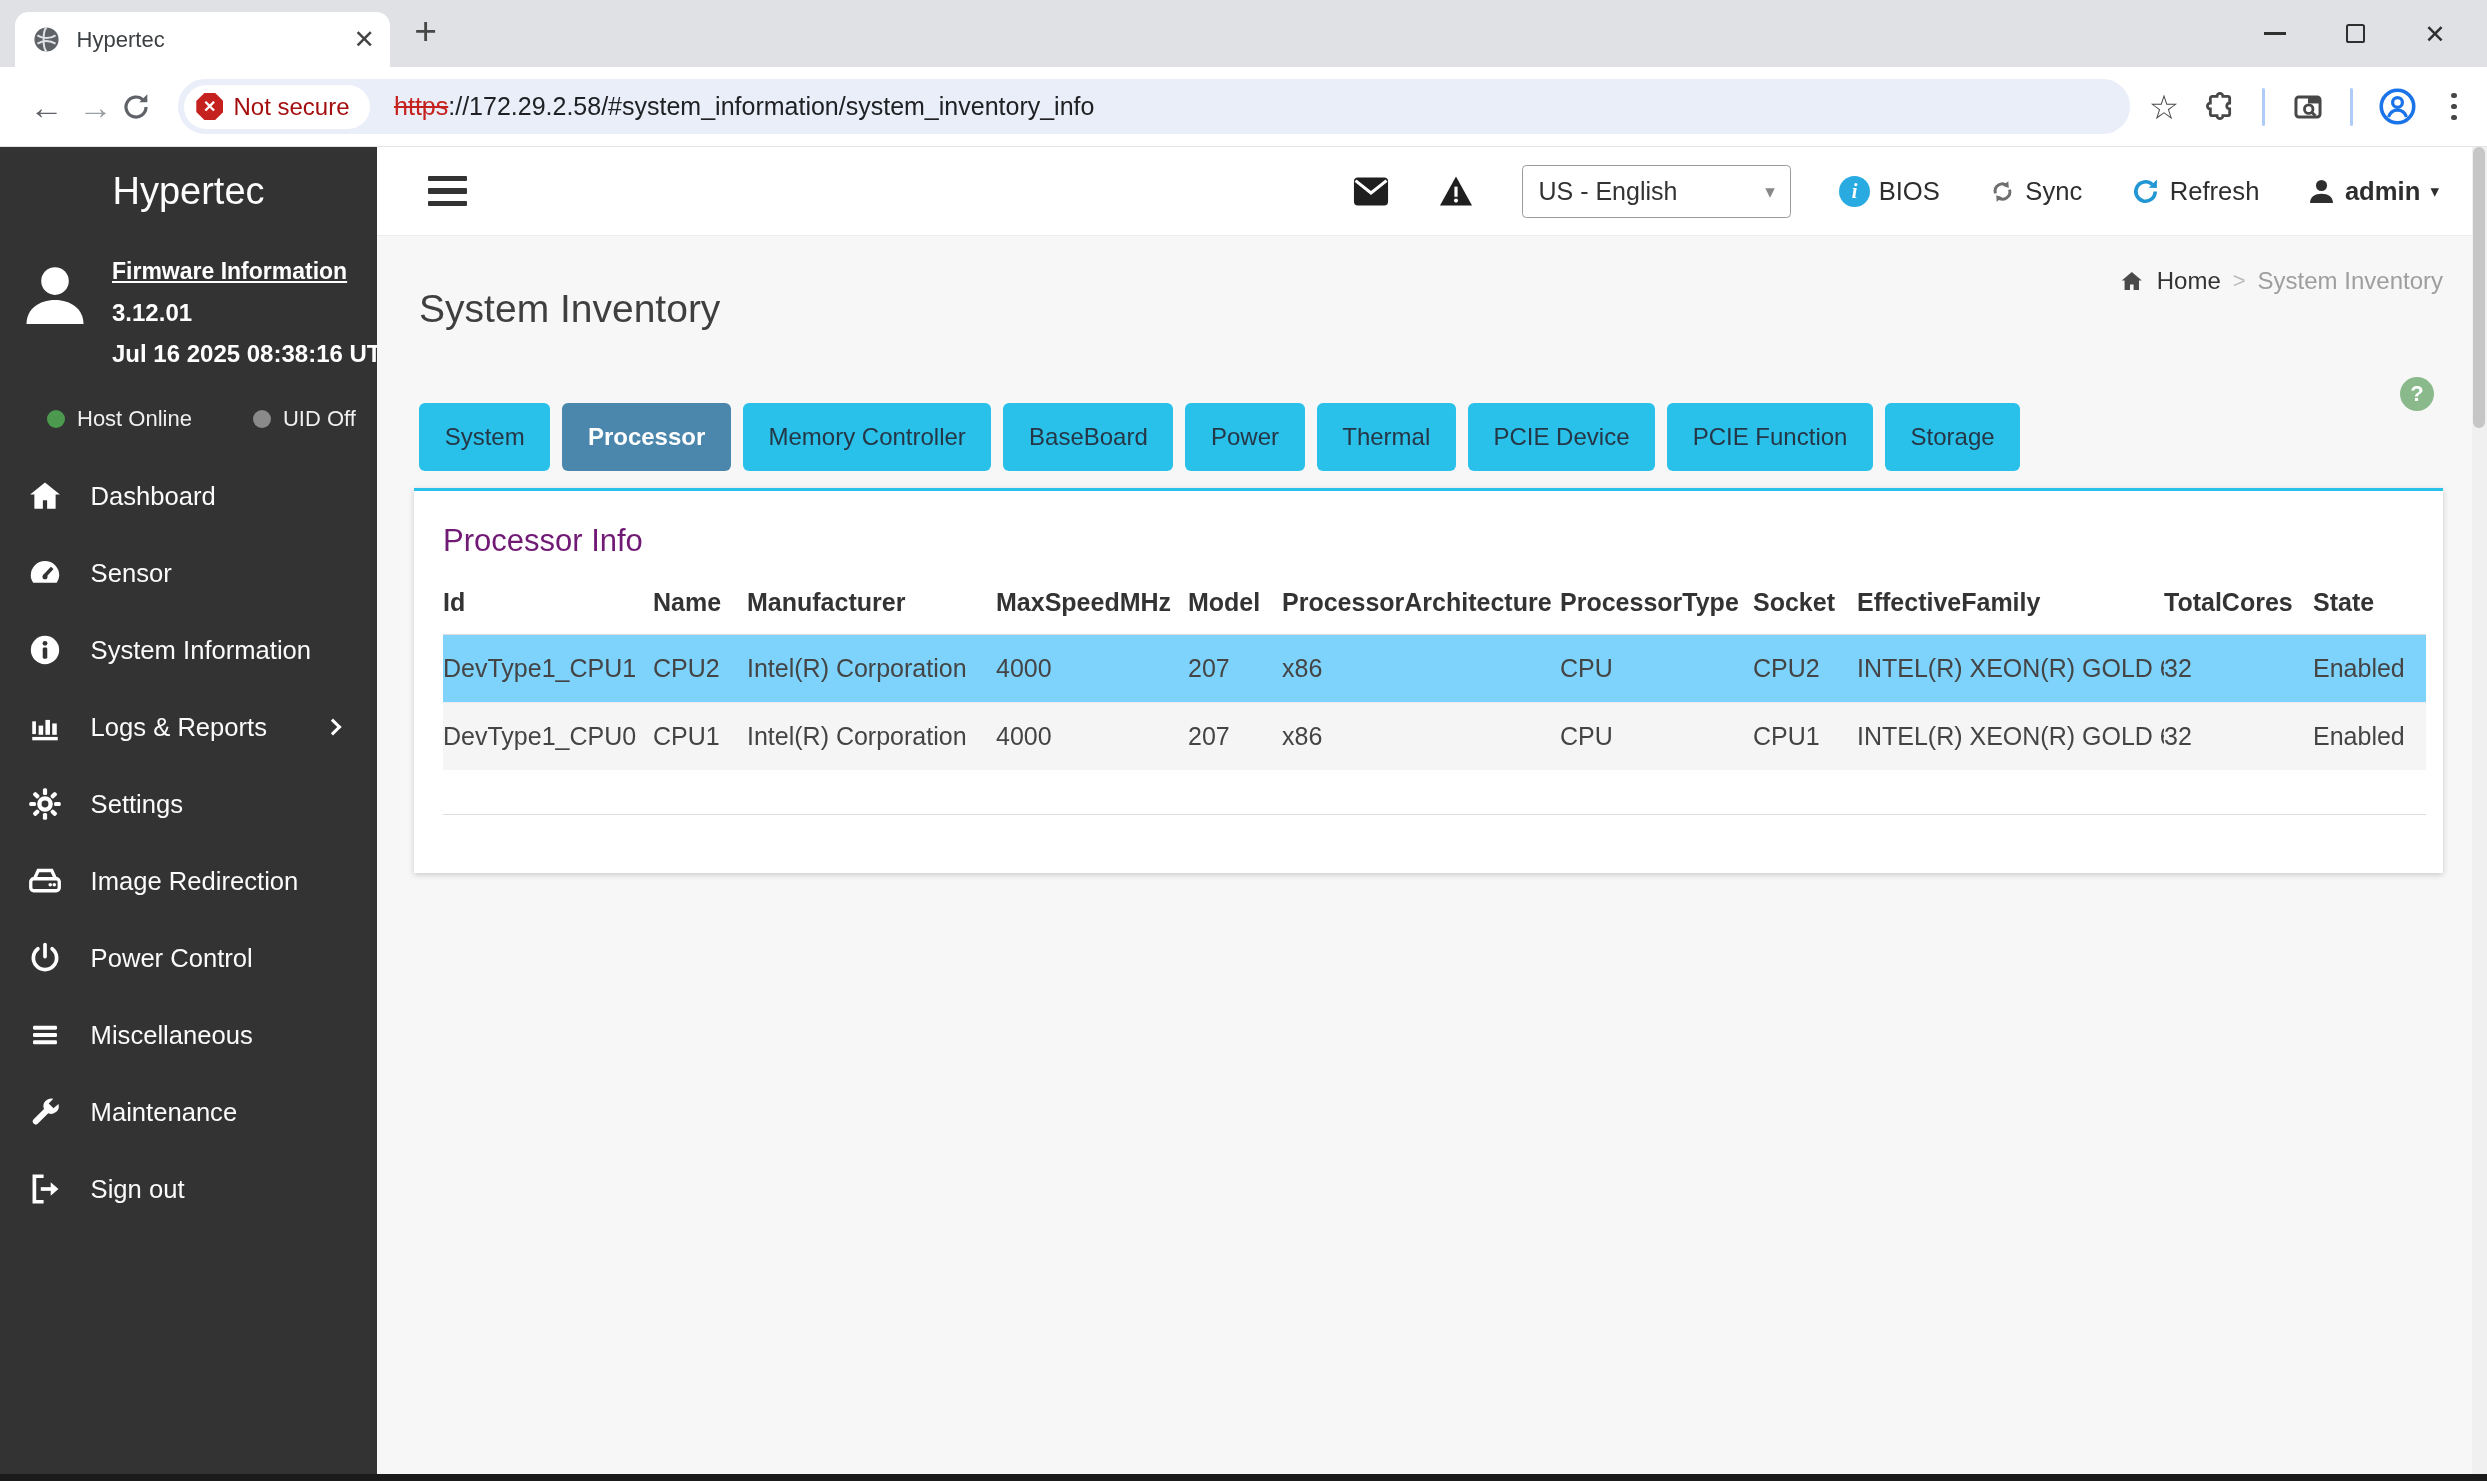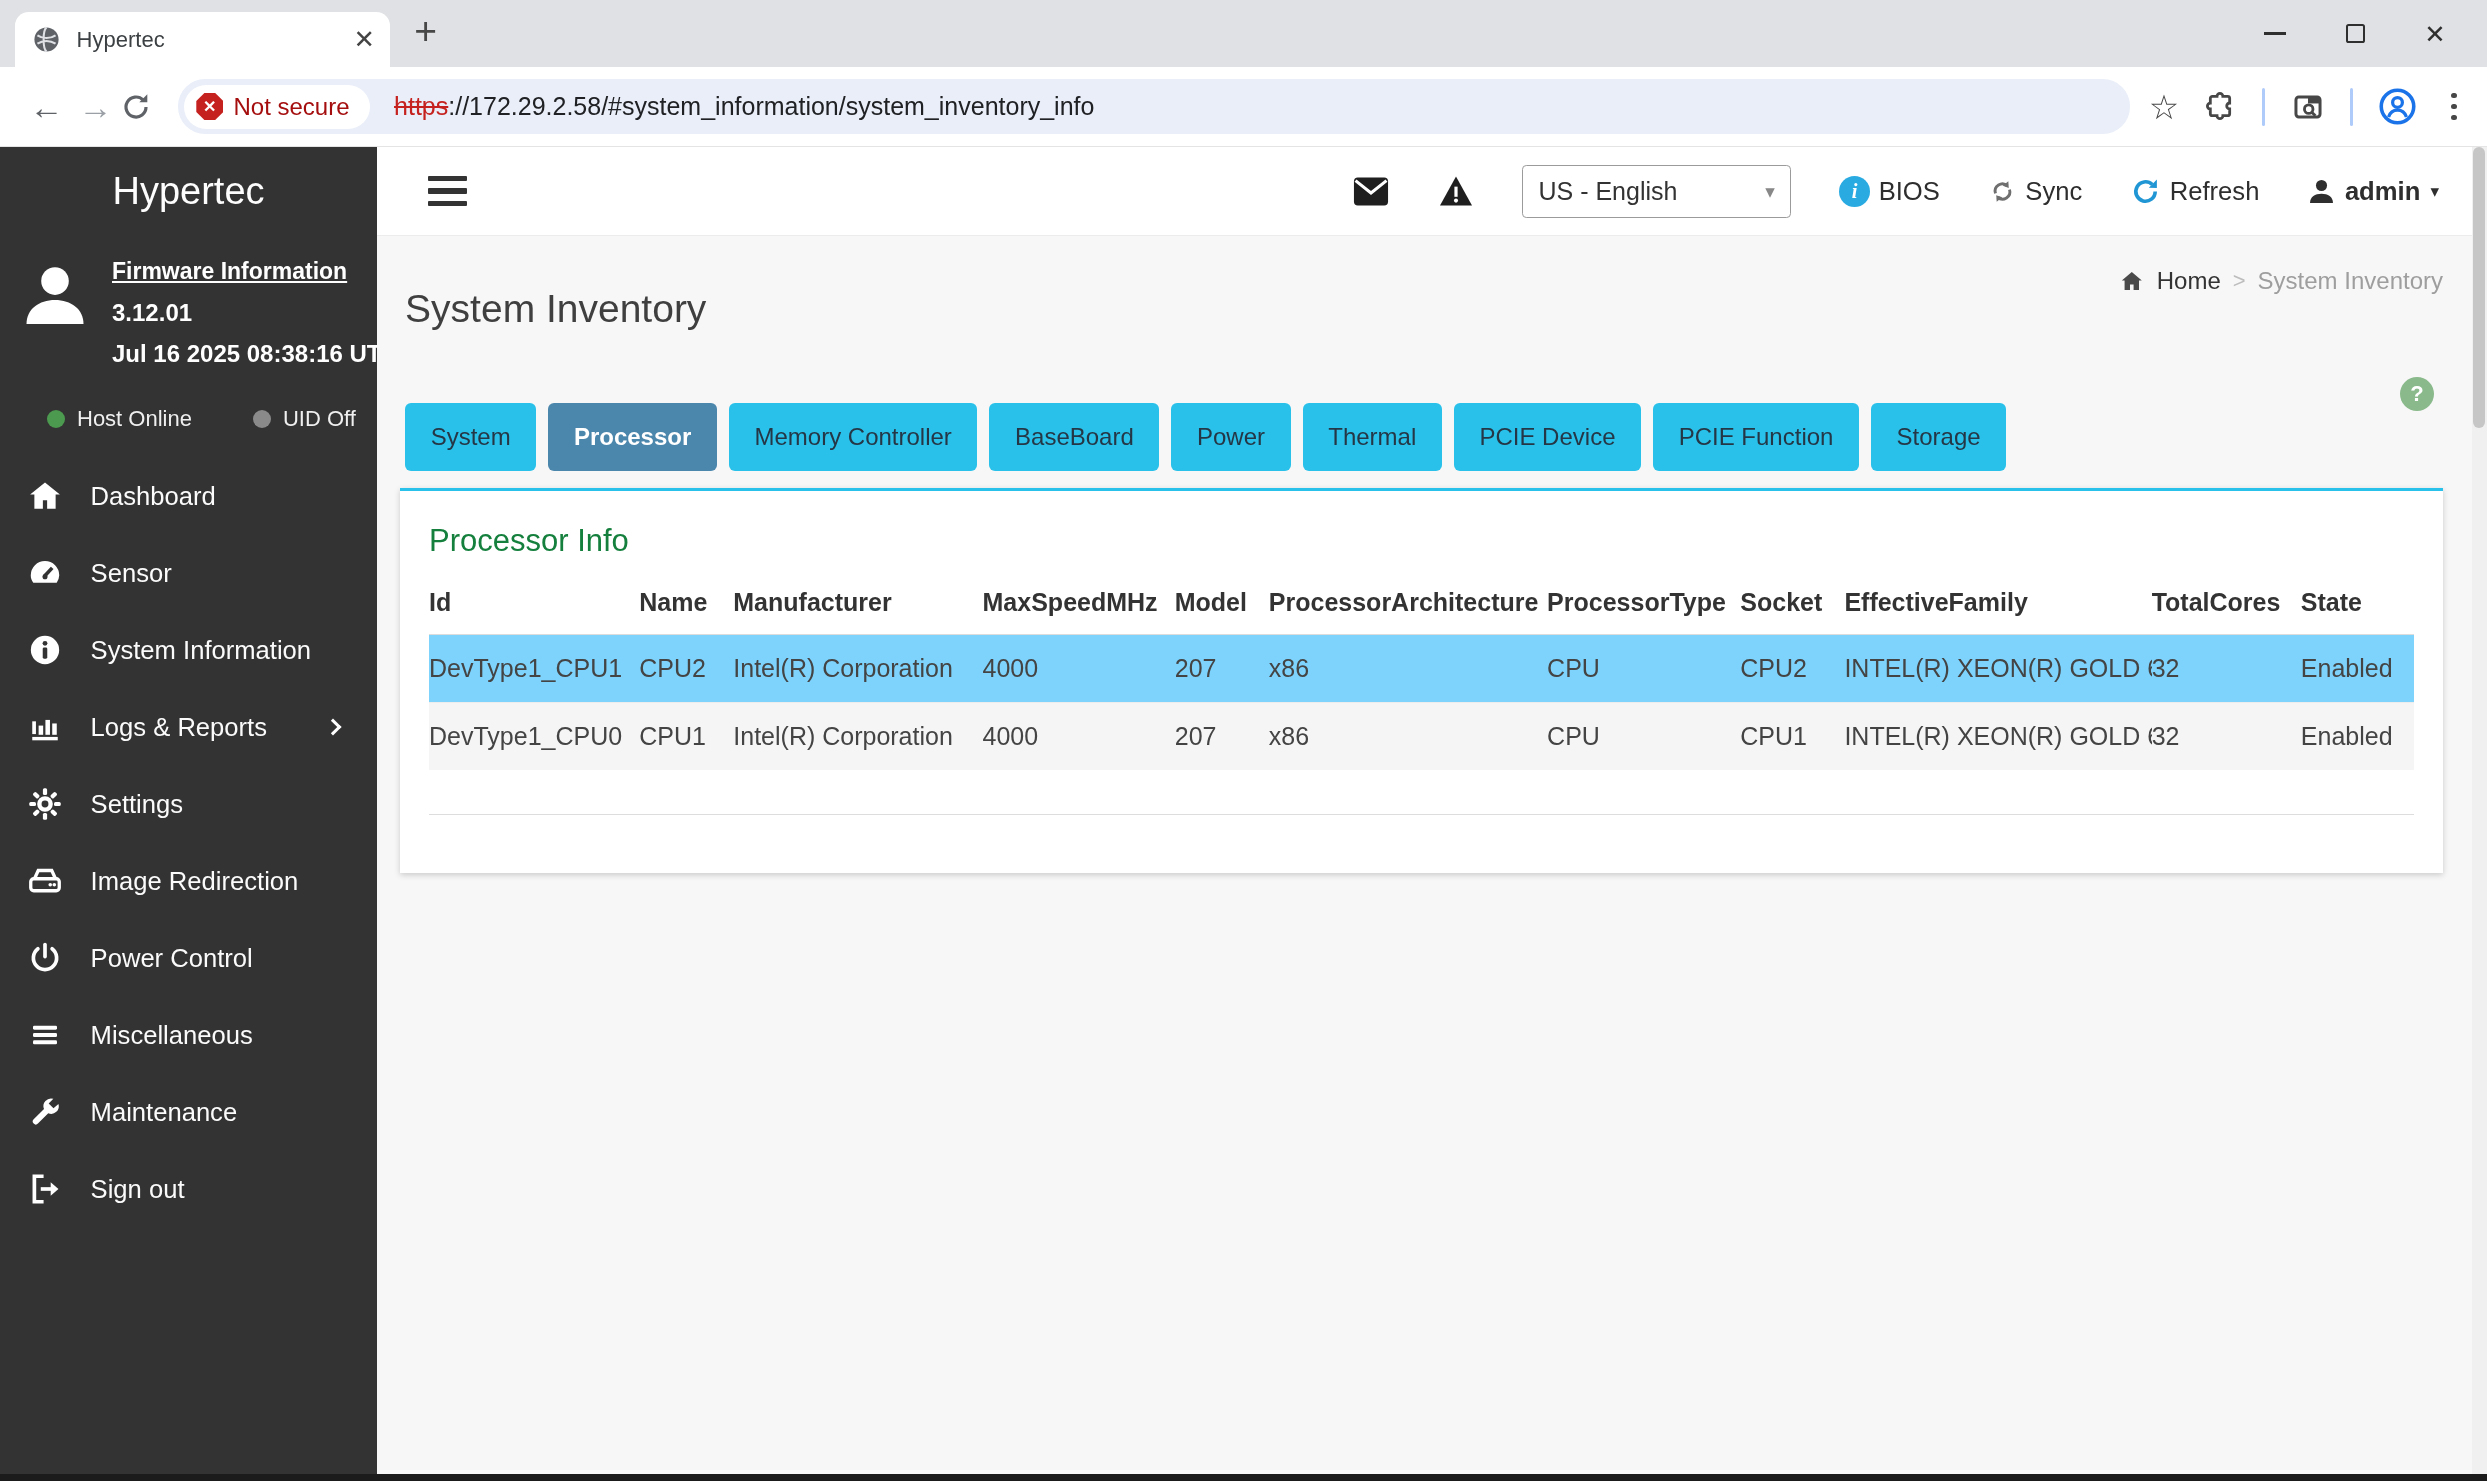--- a/index.html
+++ b/index.html
@@ -80,42 +80,42 @@
   .topctl { display:flex; align-items:center; margin-left:48px; font-size:25.6px; color:#2e2e2e; }
   .langselect {
     width:269px; height:53px; border:0.9px solid #9b9b9b; border-radius:4.3px; background:#fff;
     display:flex; align-items:center; padding:0 15.3px; font-size:25px; color:#333;
   }
   .caret { margin-left:auto; font-size:19px; color:#888; }
   .ctl-label { margin-left:8.5px; }
   .admin-caret { font-size:17px; color:#2e2e2e; margin-left:10.2px; }
   .infocircle { width:31px; height:31px; border-radius:50%; background:#29abe2; color:#fff; font-size:20.5px; font-weight:bold; display:flex; align-items:center; justify-content:center; font-family:"Liberation Serif", serif; font-style:italic; }
 
-  .content { flex:1; position:relative; padding:0 44px 0 23px; }
+  .content { flex:1; position:relative; padding:0 44px 0 37px; }
   .breadcrumb { position:absolute; top:31px; right:44px; display:flex; align-items:center; font-size:24px; color:#333; gap:12px; }
   .bc-sep { color:#bdbdbd; font-size:22px; }
   .bc-current { color:#9e9e9e; }
   .page-title { margin:51px 0 0 5.1px; font-size:39px; color:#3f3f3f; font-weight:400; }
   .helpicon {
     position:absolute; top:141px; right:53px; width:34px; height:34px; border-radius:50%;
     background:#8aba8b; color:#fff; font-size:22px; font-weight:bold;
     display:flex; align-items:center; justify-content:center;
   }
   .tabs { display:flex; gap:12px; margin:72px 0 0 5.1px; }
   .tab-btn {
     height:68px; border-radius:6px; background:#29c1e9; color:#253746;
     display:flex; align-items:center; padding:0 25.6px; font-size:24px; white-space:nowrap;
   }
   .tab-btn.active { background:#4b86ac; color:#fff; font-weight:bold; }
 
   .panel {
     margin-top:17px; background:#fff; border-top:3.4px solid #29c1e9;
     box-shadow:0 1.7px 6px rgba(0,0,0,0.18); padding:17px 29px 0 29px; height:385px;
   }
-  .panel-title { font-size:31px; color:#15803d; font-weight:400; margin:15.3px 0 20.5px 0; }
+  .panel-title { font-size:31px; color:#701a75; font-weight:400; margin:15.3px 0 20.5px 0; }
   table.ptable { width:100%; border-collapse:collapse; table-layout:fixed; font-size:25px; }
   .ptable th {
     text-align:left; font-weight:bold; color:#333; padding:8.5px 8.5px 17px 0;
     border-bottom:1.7px solid #dcdcdc; white-space:nowrap; overflow:hidden;
   }
   .ptable td { padding:19px 8.5px 19px 0; color:#444; white-space:nowrap; overflow:hidden; }
   .ptable tbody tr.r1 td { background:#7dd3fc; border-bottom:0.9px solid #ededed; }
   .ptable tbody tr.r2 td { background:#f5f5f5; }
   .ptable tbody tr.rempty td { height:44px; padding:0; border-bottom:0.9px solid #ddd; background:#fff; }
 

